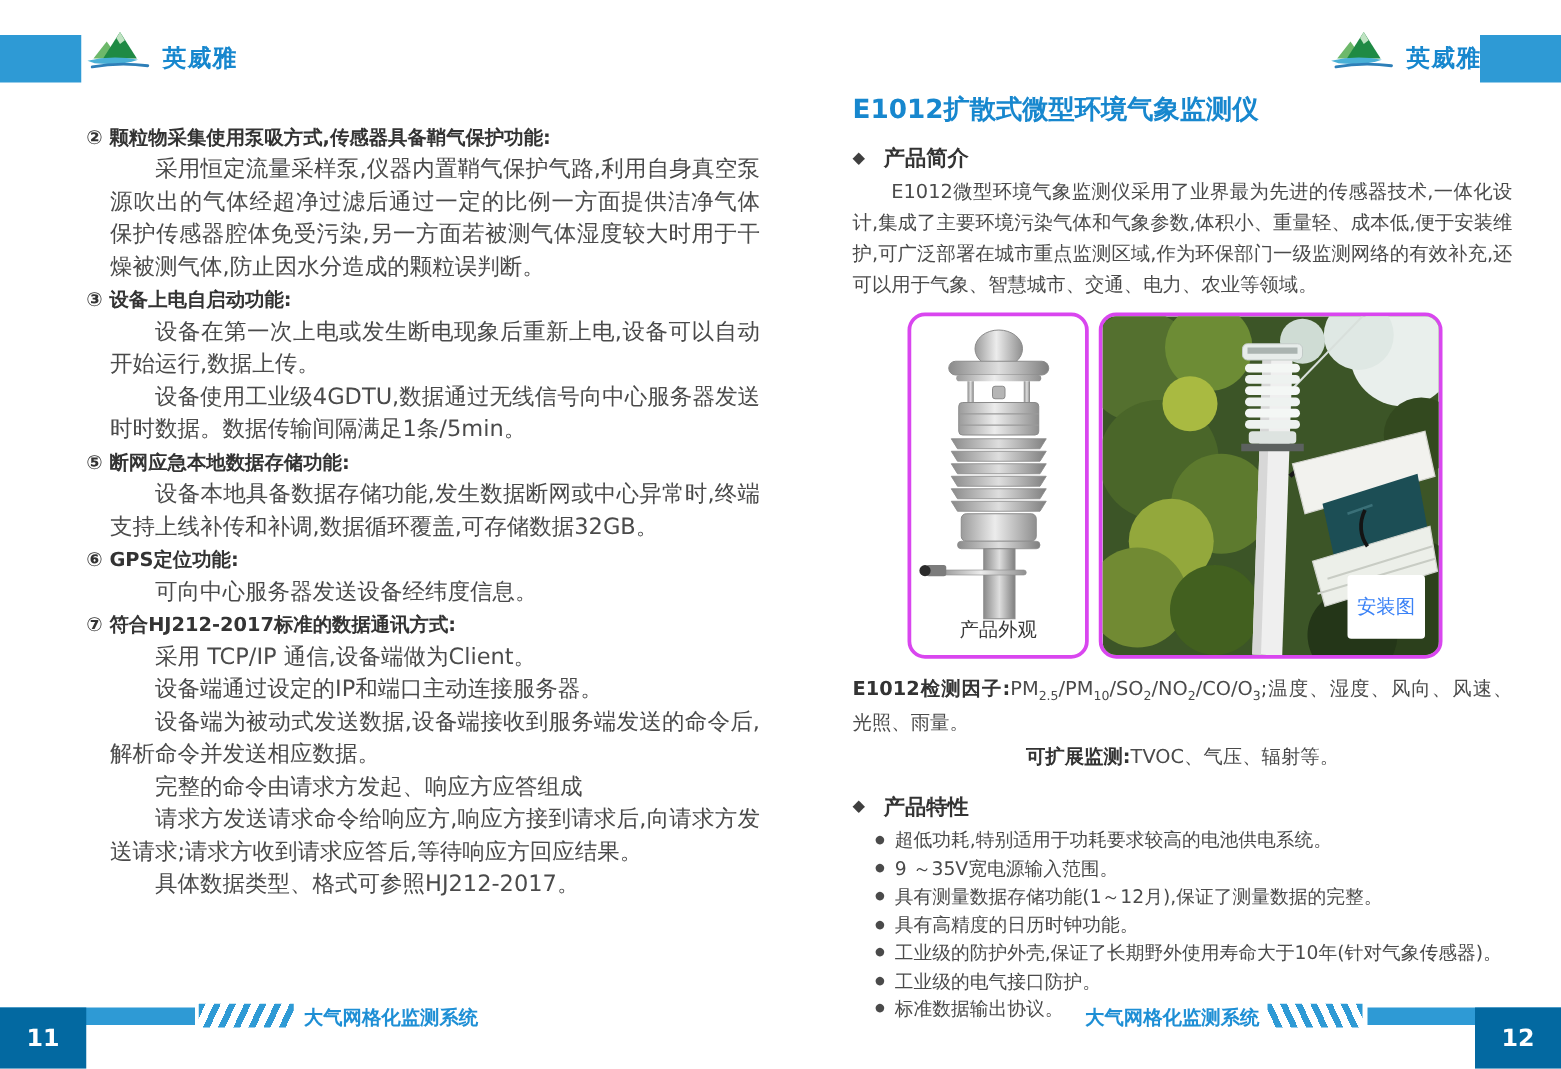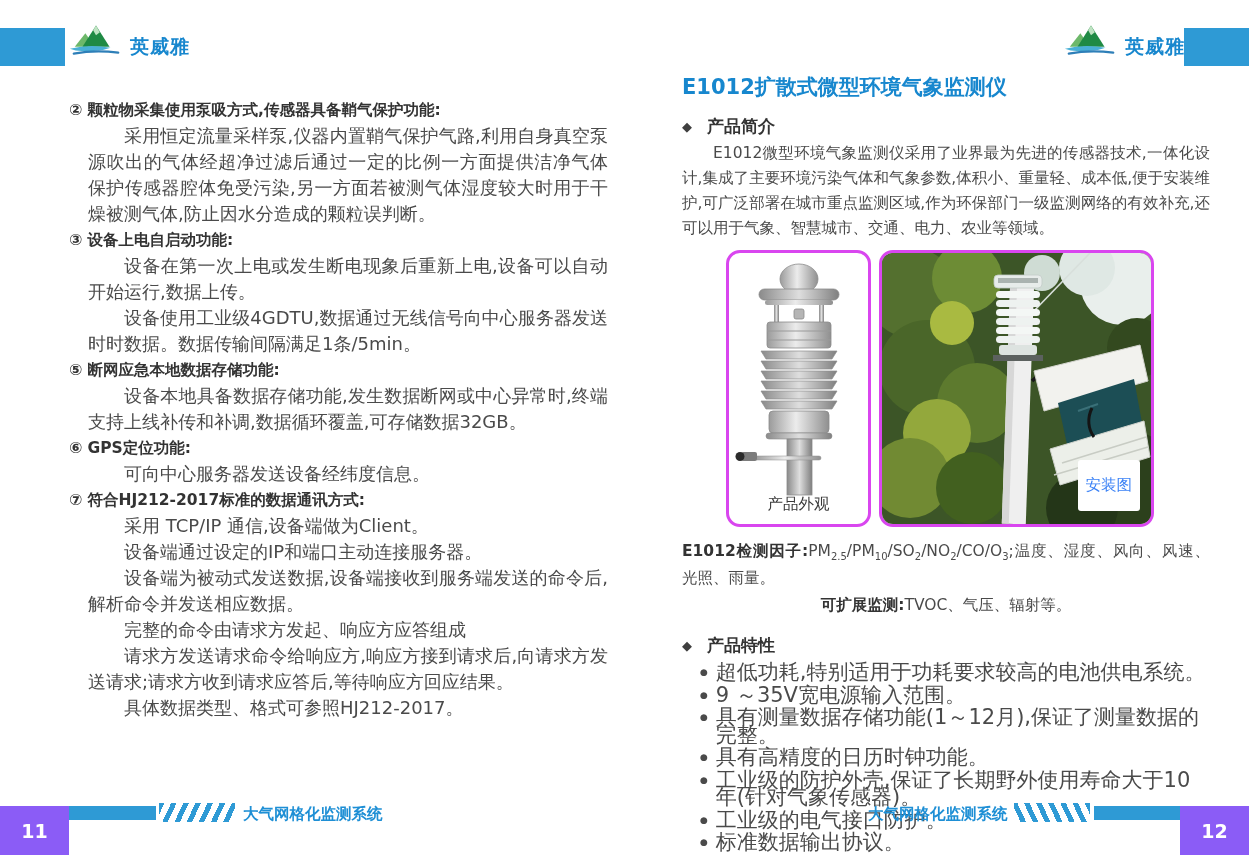--- a/index.html
+++ b/index.html
@@ -37,32 +37,32 @@
   .caption-tag { position:absolute; right:11px; bottom:13px; background:#ffffff; padding:15px 8px; border-radius:3px; font-size:15.5px; color:#3b82f6; }
   
   .factors { margin-top:11px; font-size:15.5px; line-height:27px; color:#4a4a4a; text-align:justify; }
   .factors b, .expand b { color:#333333; }
   .factors sub { font-size:10px; line-height:0; }
   .expand { font-size:15.5px; line-height:27px; color:#4a4a4a;text-align:center; }
   
   .features { margin-top:7px; padding-left:18px; }
   .feat-row { display:flex; align-items:flex-start; margin-bottom:5px; }
   .feat-row .dot { font-size:9px; line-height:17px; margin-right:8px; color:#4a4a4a; }
-  .feat-row .feat-text { font-size:21px; line-height:17.5px; color:#4a4a4a; }
+  .feat-row .feat-text { font-size:15px; line-height:17.5px; color:#4a4a4a; }
   
   .f-bar { position:absolute; top:806px; height:14px; background:#2E9AD5; }
   .f-bar.l { left:0; width:156px; }
   .f-bar.r { left:1094px; width:155px; }
   .f-stripes { position:absolute; top:803px; width:76px; height:19px; }
   .f-stripes.l { left:159px; background:repeating-linear-gradient(115deg, #2E9AD5 0 5px, transparent 5px 11px); }
   .f-stripes.r { left:1014px; background:repeating-linear-gradient(65deg, transparent 0 6px, #2E9AD5 6px 11px); }
   .f-text { position:absolute; top:804px; font-size:15.5px; font-weight:bold; color:#1E8FD5; }
   .f-text.l { left:243px; }
   .f-text.r { left:868px; }
-  .page-box { position:absolute; top:806px; width:69px; height:49px; background:#8b5cf6; color:#ffffff;
+  .page-box { position:absolute; top:806px; width:69px; height:49px; background:#0369a1; color:#ffffff;
     font-size:19px; font-weight:bold; display:flex; align-items:center; justify-content:center; }
   .page-box.l { left:0; }
   .page-box.r { left:1180px; }
 </style>
 </head>
 <body>
 
 <div>
 
   <div class="top-accent left"></div>

